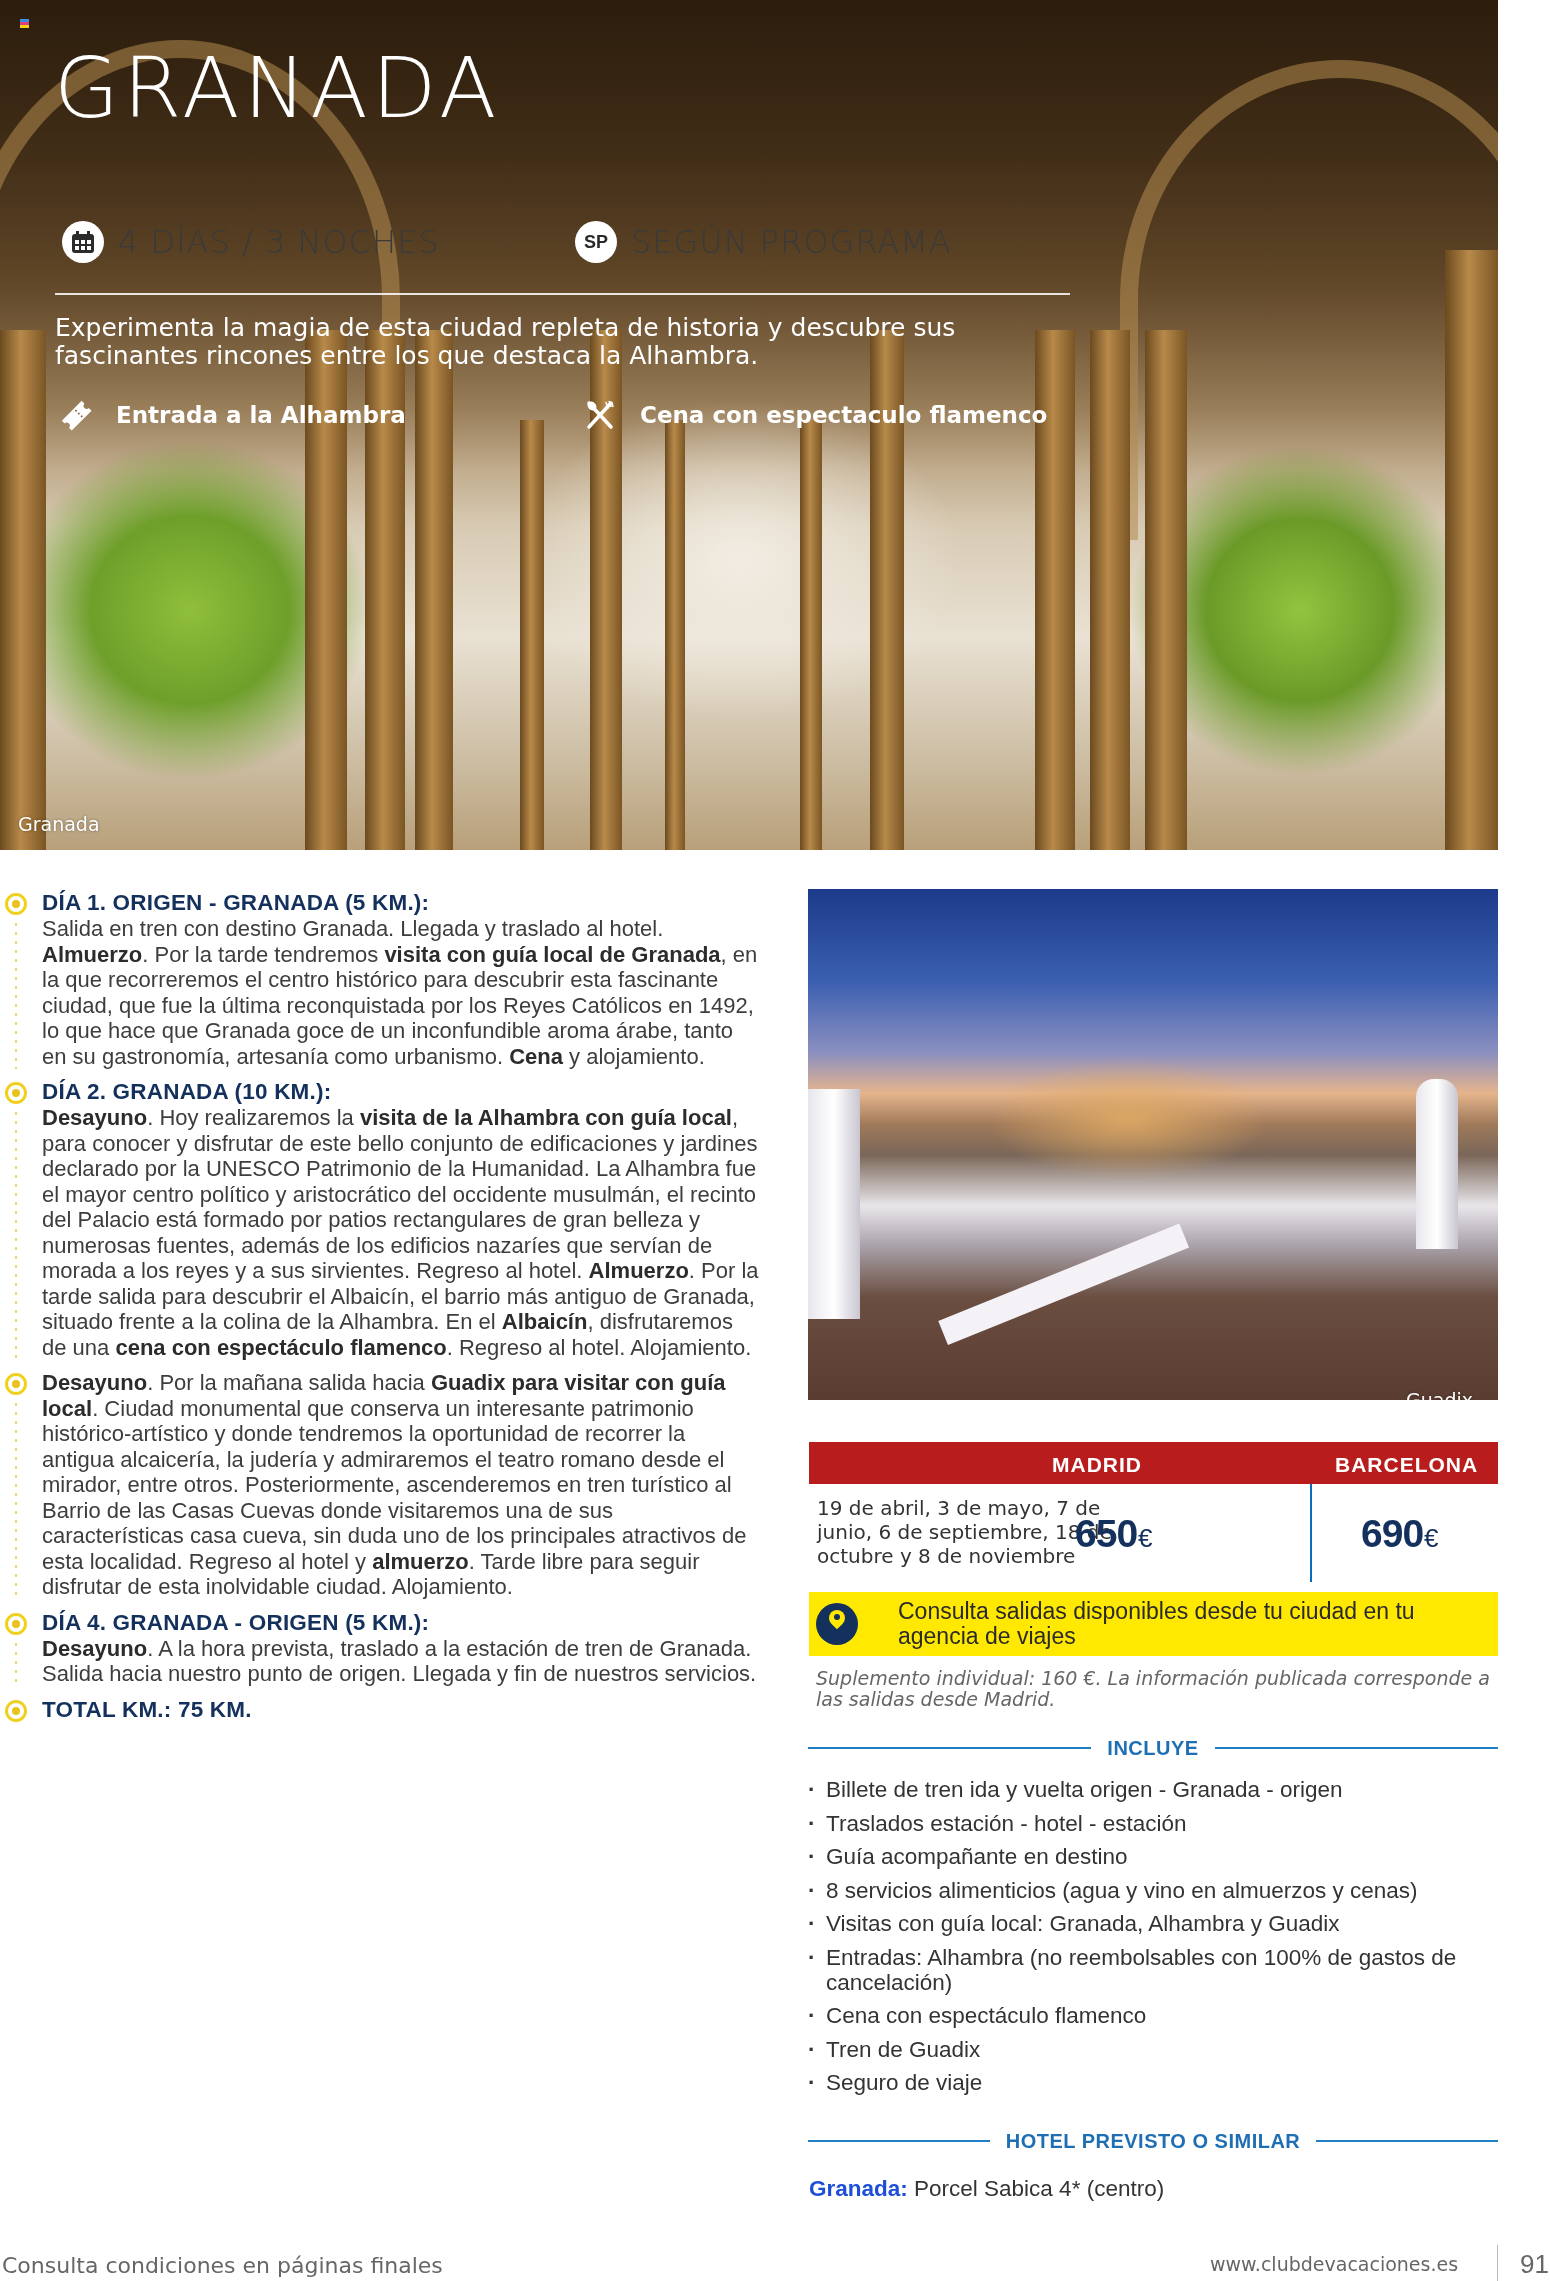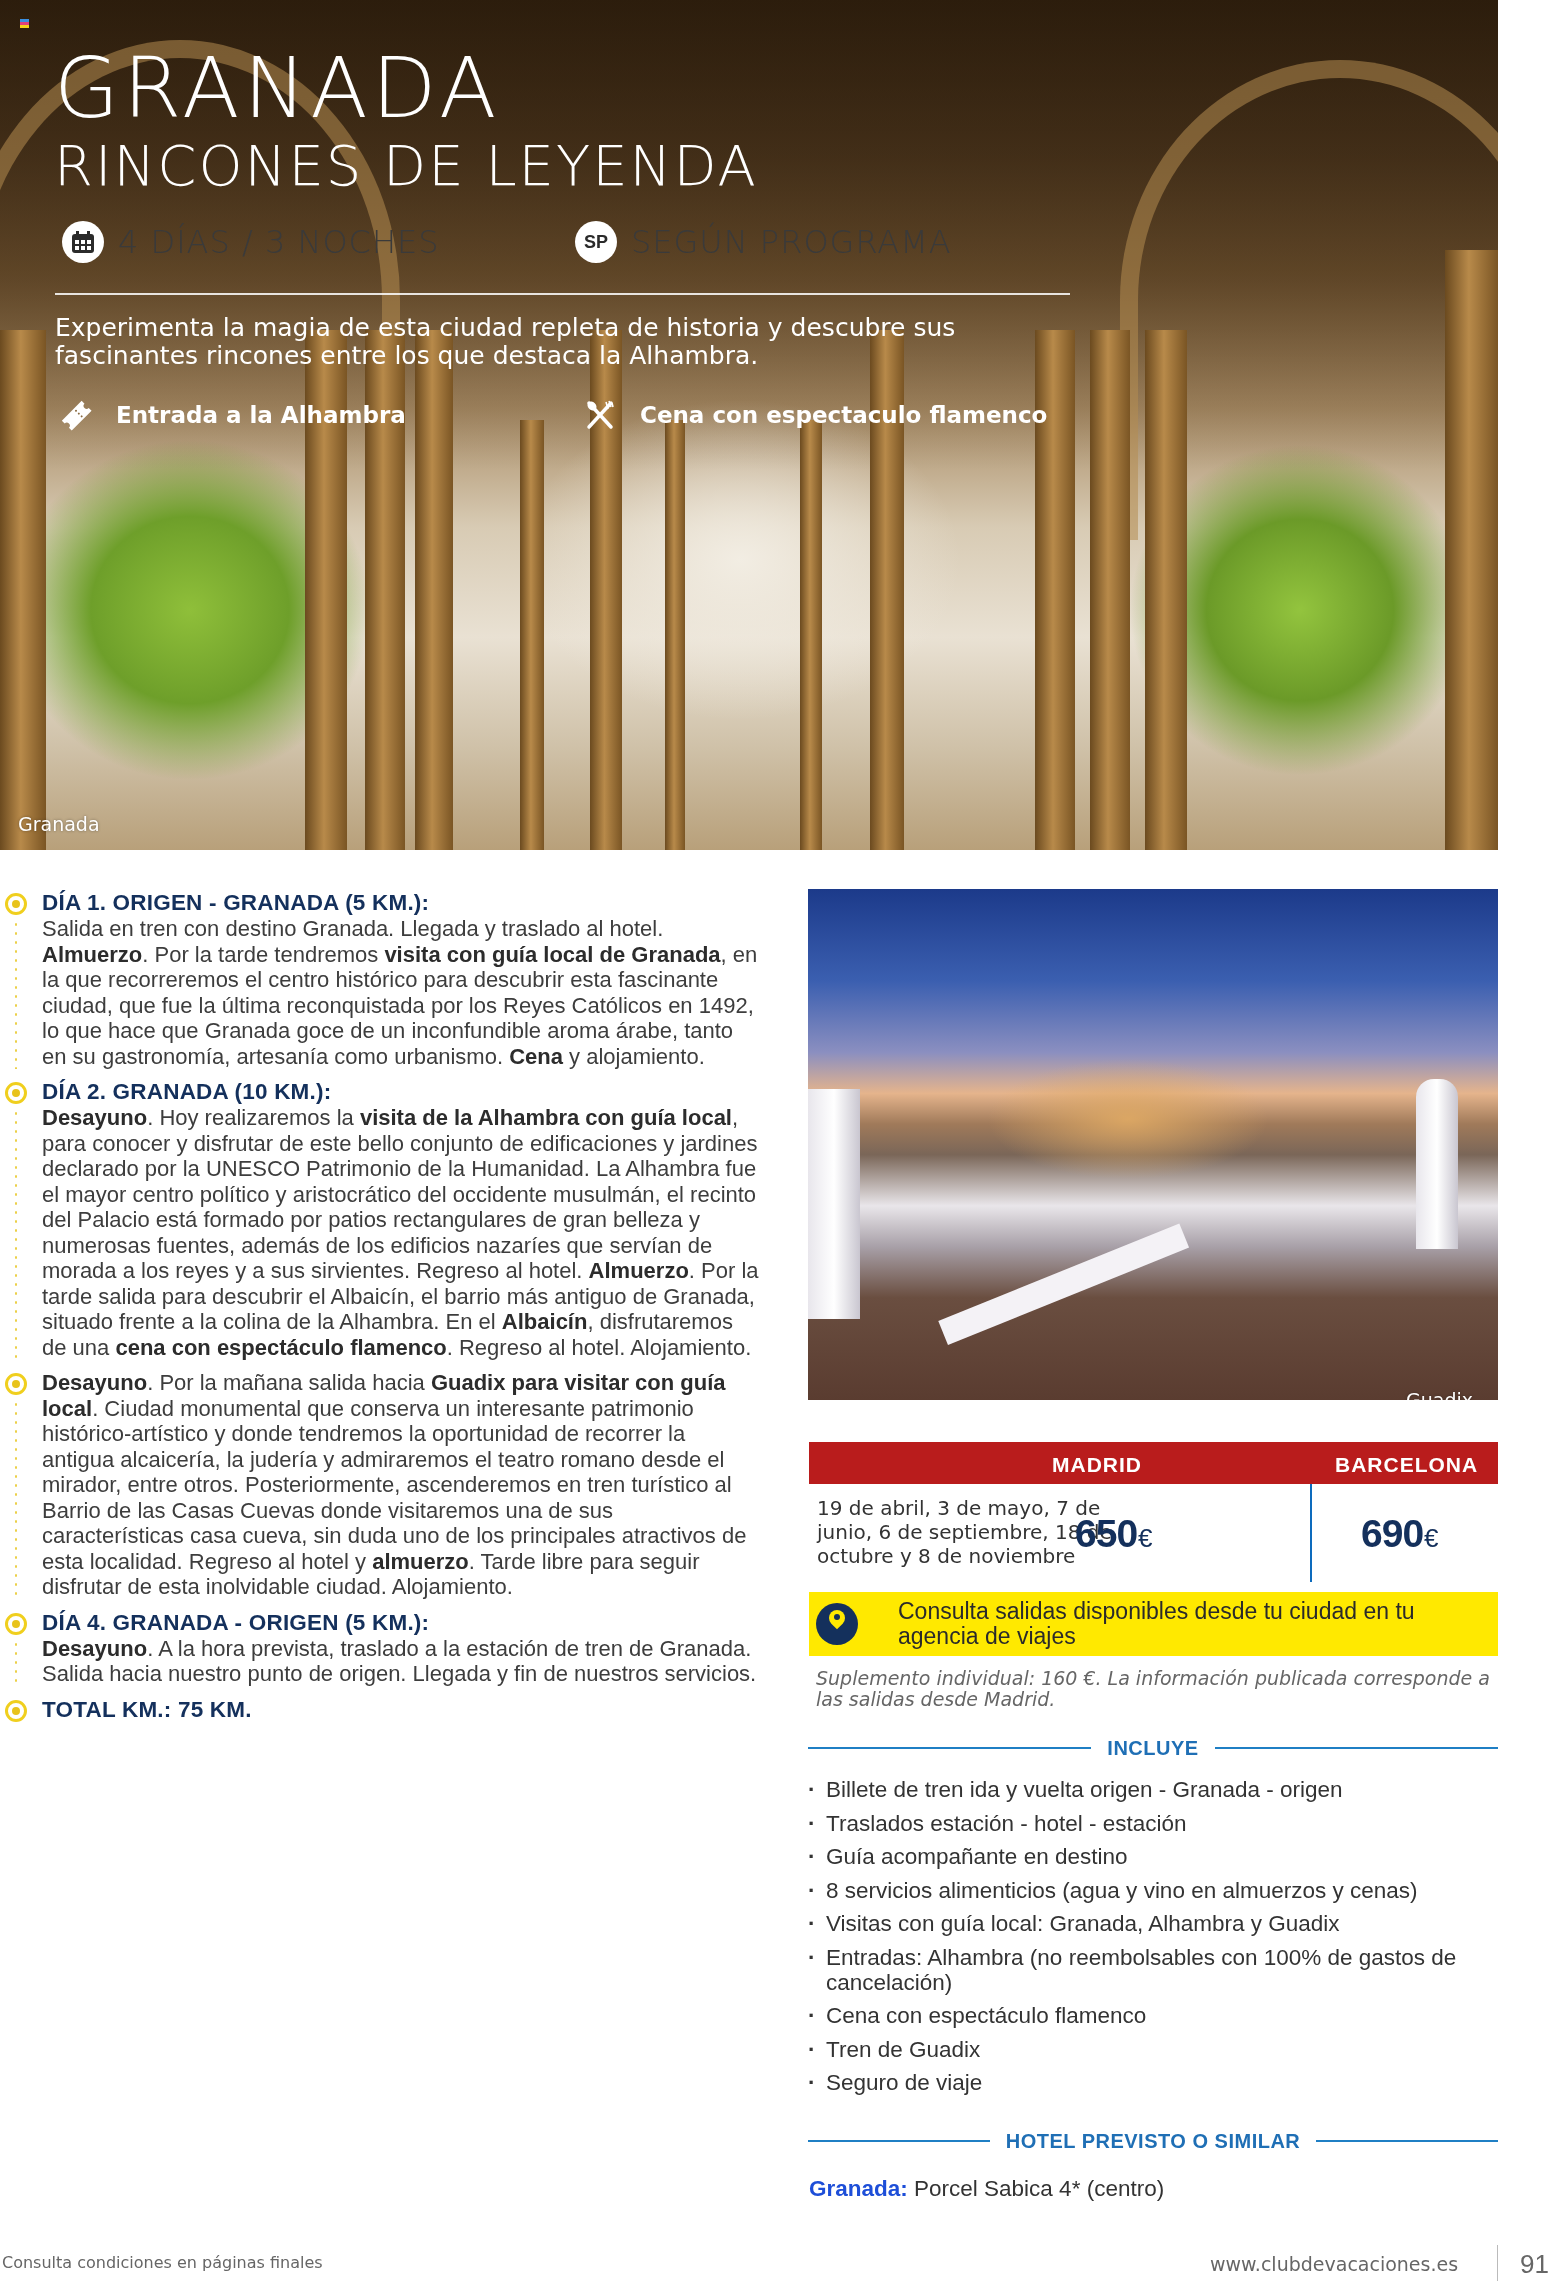--- a/index.html
+++ b/index.html
@@ -89,21 +89,21 @@
   .section-sep .label { padding: 0 16px; color: #1f6fb5; font-weight: bold; font-size: 20px; letter-spacing: 0.5px; }
 
   .includes { position: absolute; left: 808px; top: 1777px; width: 700px; list-style: none; }
   .includes li { position: relative; padding-left: 18px; font-size: 22.5px; line-height: 25px; color: #333; margin-bottom: 8.5px; }
   .includes li::before { content: "·"; position: absolute; left: 0; top: 0; font-weight: bold; }
 
   .hotel { position: absolute; left: 809px; top: 2176px; font-size: 22.5px; color: #333; }
   .hotel b { color: #1d4ed8; }
 
   
-  .footer-left { position: absolute; left: 2px; top: 2253px; font-family: "DejaVu Sans", sans-serif; font-size: 16px; color: #666; }
+  .footer-left { position: absolute; left: 2px; top: 2253px; font-family: "DejaVu Sans", sans-serif; font-size: 22px; color: #666; }
   .footer-url { position: absolute; left: 1210px; top: 2253px; font-family: "DejaVu Sans", sans-serif; font-size: 19px; color: #666; }
   .footer-sep { position: absolute; left: 1497px; top: 2245px; width: 1px; height: 36px; background: #bbb; }
   .page-num { position: absolute; left: 1520px; top: 2249px; font-size: 26px; color: #666; }
 </style>
 </head>
 <body>
 
 <div class="hero">
   <div class="shade"></div>
   <div class="arch" style="left:-40px;top:40px;width:440px;height:520px;"></div>
@@ -122,21 +122,20 @@
   <div class="col" style="left:1145px;width:42px;"></div>
   <div class="col" style="left:1445px;width:53px;top:250px;"></div>
 
   <div class="brand-mark">
     <span style="background:#3b8fe0"></span>
       <span style="background:#e0407a"></span>
       <span style="background:#f5d21a"></span>
   </div>
 
   <div class="hero-title">GRANADA</div>
-  <div class="hero-subtitle">RINCONES DE LEYENDA</div>
 
   <div class="info-item" style="left:62px;top:219px;">
     <span class="info-icon">
       <svg width="26" height="26" viewBox="0 0 26 26">
           <rect x="2" y="5" width="22" height="19" rx="3" fill="#2b2b2b"></rect>
           <rect x="6" y="2" width="3" height="6" fill="#2b2b2b"></rect>
           <rect x="17" y="2" width="3" height="6" fill="#2b2b2b"></rect>
           <g fill="#fff">
             <rect x="5" y="11" width="4" height="4"></rect>
             <rect x="11" y="11" width="4" height="4"></rect>

